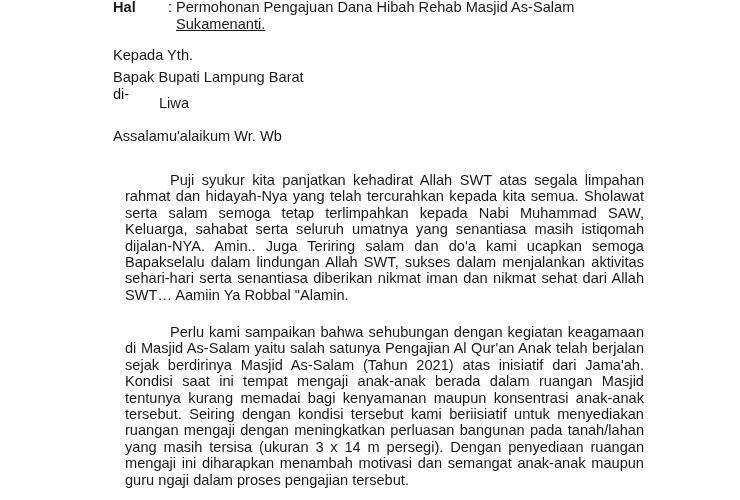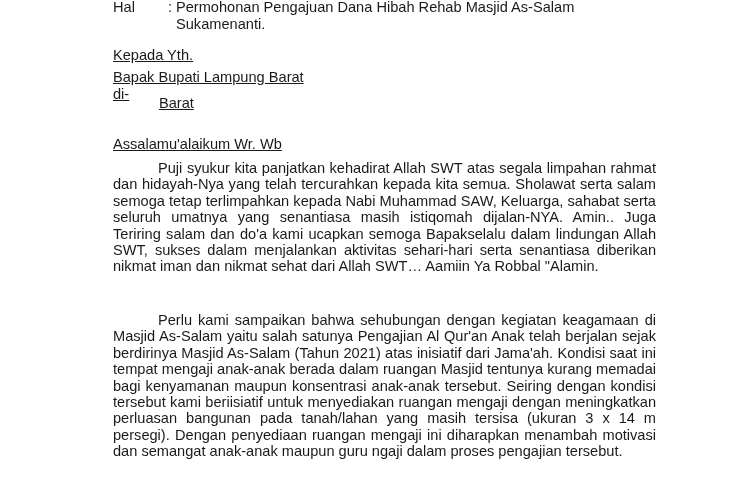--- a/index.html
+++ b/index.html
@@ -1,40 +1,40 @@
 <!DOCTYPE html>
 <html><head>
 <meta charset="utf-8">
 <style>
   html, body { margin:0; padding:0; background:#ffffff; }
   body { width:740px; height:500px; overflow:hidden; position:relative;
          font-family:"Liberation Sans", sans-serif; color:#1a1a1a; font-size:14.6px; }
-  .line { position:absolute; left:113px; white-space:nowrap; line-height:16px;text-decoration:underline; }
-  .subject-label { position:absolute; left:113px; top:-1px; line-height:16px; }
+  .line { position:absolute; left:113px; white-space:nowrap; line-height:16px; }
+  .subject-label { position:absolute; left:113px; top:-1px; line-height:16px;font-weight:bold; }
   .subject-colon { position:absolute; left:168px; top:-1px; line-height:16px; }
   .subject-text { position:absolute; left:176px; top:-1px; line-height:16px; white-space:nowrap; }
-  .subject-cont { position:absolute; left:176px; top:16px; line-height:16px; }
+  .subject-cont { position:absolute; left:176px; top:16px; line-height:16px; text-decoration:underline; }
   .para { position:absolute; left:113px; width:543px; text-align:justify; line-height:16.4px; }
-  .para p { margin:0; text-indent:45px; text-align-last:left; }
+  .para p { margin:12px; text-indent:45px; text-align-last:left; }
 </style>
 </head>
 <body>
 
 <div>
   <span class="subject-label">Hal</span>
   <span class="subject-colon">:</span>
   <span class="subject-text">Permohonan Pengajuan Dana Hibah Rehab Masjid As-Salam</span>
   <span class="subject-cont">Sukamenanti.</span>
 
   <div class="line" style="top:47px">Kepada Yth.</div>
   <div class="line" style="top:69px">Bapak Bupati Lampung Barat</div>
   <div class="line" style="top:86px">di-</div>
-  <div class="line" style="top:95px; left:159px">Barat</div>
+  <div class="line" style="top:95px; left:159px">Liwa</div>
 
-  <div class="line" style="top:136px">Assalamu'alaikum Wr. Wb</div>
+  <div class="line" style="top:128px">Assalamu'alaikum Wr. Wb</div>
 
   <div class="para" style="top:160px">
     <p>Puji syukur kita panjatkan kehadirat Allah SWT atas segala limpahan rahmat dan hidayah-Nya yang telah tercurahkan kepada kita semua. Sholawat serta salam semoga tetap terlimpahkan kepada Nabi Muhammad SAW, Keluarga, sahabat serta seluruh umatnya yang senantiasa masih istiqomah dijalan-NYA. Amin.. Juga Teriring salam dan do'a kami ucapkan semoga Bapakselalu dalam lindungan Allah SWT, sukses dalam menjalankan aktivitas sehari-hari serta senantiasa diberikan nikmat iman dan nikmat sehat dari Allah SWT… Aamiin Ya Robbal "Alamin.</p>
   </div>
 
   <div class="para" style="top:312px">
     <p>Perlu kami sampaikan bahwa sehubungan dengan kegiatan keagamaan di Masjid As-Salam yaitu salah satunya Pengajian Al Qur'an Anak telah berjalan sejak berdirinya Masjid As-Salam (Tahun 2021) atas inisiatif dari Jama'ah. Kondisi saat ini tempat mengaji anak-anak berada dalam ruangan Masjid tentunya kurang memadai bagi kenyamanan maupun konsentrasi anak-anak tersebut.  Seiring dengan kondisi tersebut kami beriisiatif untuk menyediakan ruangan mengaji dengan meningkatkan perluasan bangunan pada tanah/lahan yang masih tersisa (ukuran 3 x 14 m persegi). Dengan penyediaan ruangan mengaji ini diharapkan menambah motivasi dan semangat anak-anak maupun guru ngaji dalam proses pengajian tersebut.</p>
   </div>
 </div>
 

